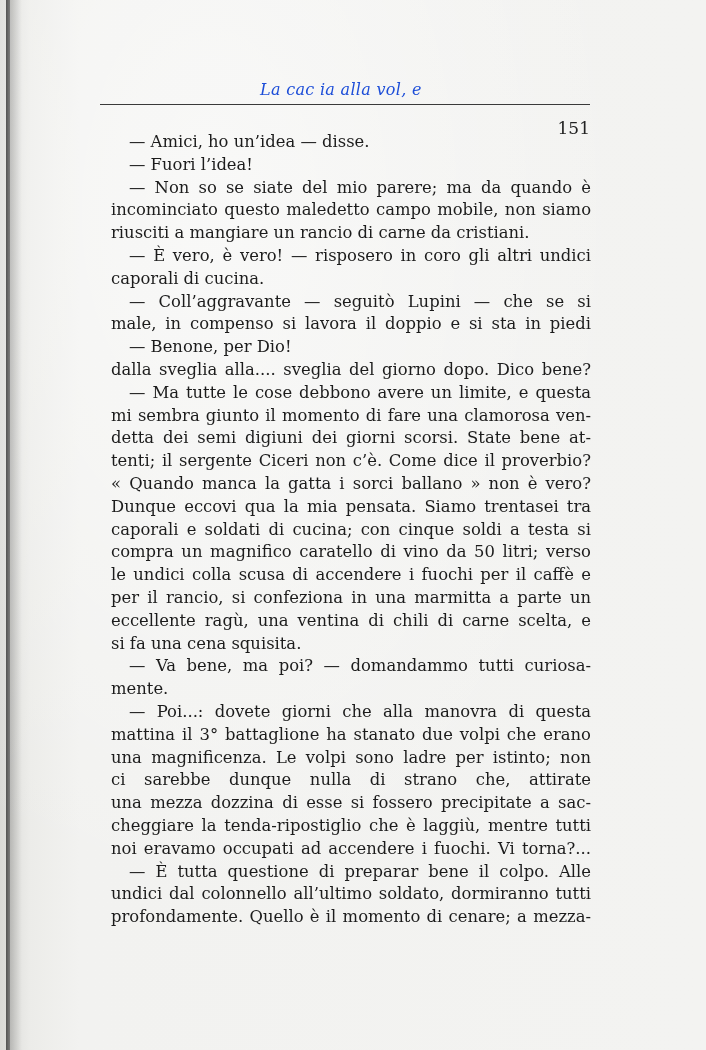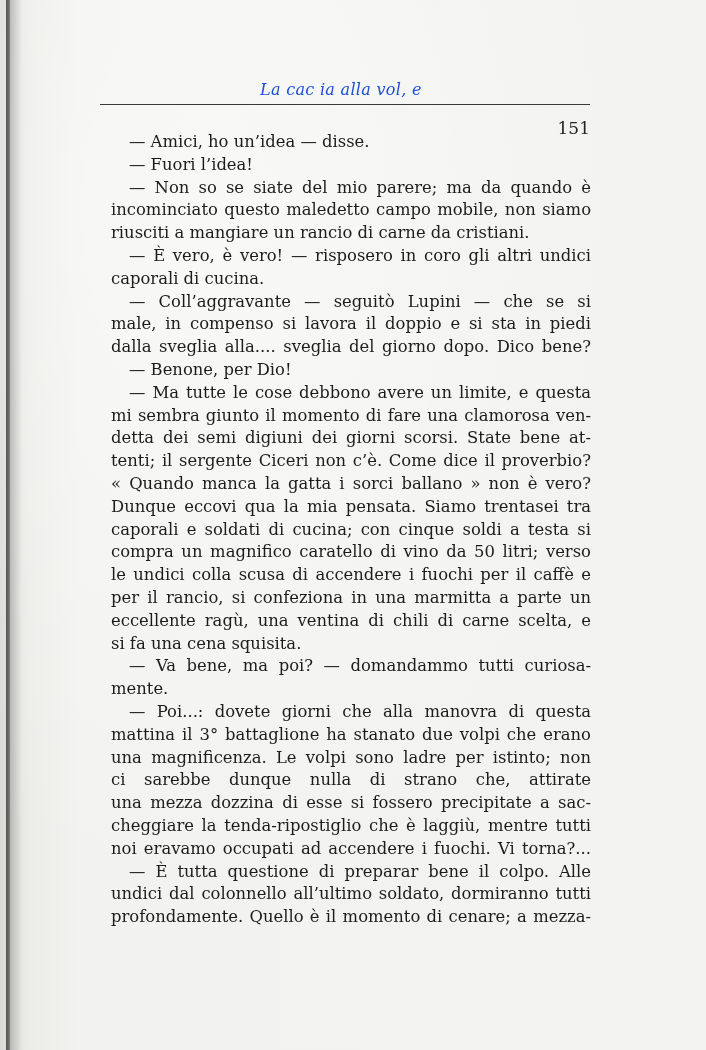--- a/index.html
+++ b/index.html
@@ -67,22 +67,22 @@
 <div class="text-block" id="text-block">
     <span class="line indent">— Amici, ho un’idea — disse.</span>
     <span class="line indent">— Fuori l’idea!</span>
     <span class="line just indent">— Non so se siate del mio parere; ma da quando è</span>
     <span class="line just">incominciato questo maledetto campo mobile, non siamo</span>
     <span class="line">riusciti a mangiare un rancio di carne da cristiani.</span>
     <span class="line just indent">— È vero, è vero! — risposero in coro gli altri undici</span>
     <span class="line">caporali di cucina.</span>
     <span class="line just indent">— Coll’aggravante — seguitò Lupini — che se si mangia</span>
     <span class="line just">male, in compenso si lavora il doppio e si sta in piedi</span>
+    <span class="line indent">— Benone, per Dio!</span>
     <span class="line just">dalla sveglia alla.... sveglia del giorno dopo. Dico bene?</span>
-    <span class="line indent">— Benone, per Dio!</span>
     <span class="line just indent">— Ma tutte le cose debbono avere un limite, e questa sera</span>
     <span class="line just">mi sembra giunto il momento di fare una clamorosa ven-</span>
     <span class="line just">detta dei semi digiuni dei giorni scorsi. State bene at-</span>
     <span class="line just">tenti; il sergente Ciceri non c’è. Come dice il proverbio?</span>
     <span class="line just">« Quando manca la gatta i sorci ballano » non è vero?</span>
     <span class="line just">Dunque eccovi qua la mia pensata. Siamo trentasei tra</span>
     <span class="line just">caporali e soldati di cucina; con cinque soldi a testa si</span>
     <span class="line just">compra un magnifico caratello di vino da 50 litri; verso</span>
     <span class="line just">le undici colla scusa di accendere i fuochi per il caffè e</span>
     <span class="line just">per il rancio, si confeziona in una marmitta a parte un</span>

